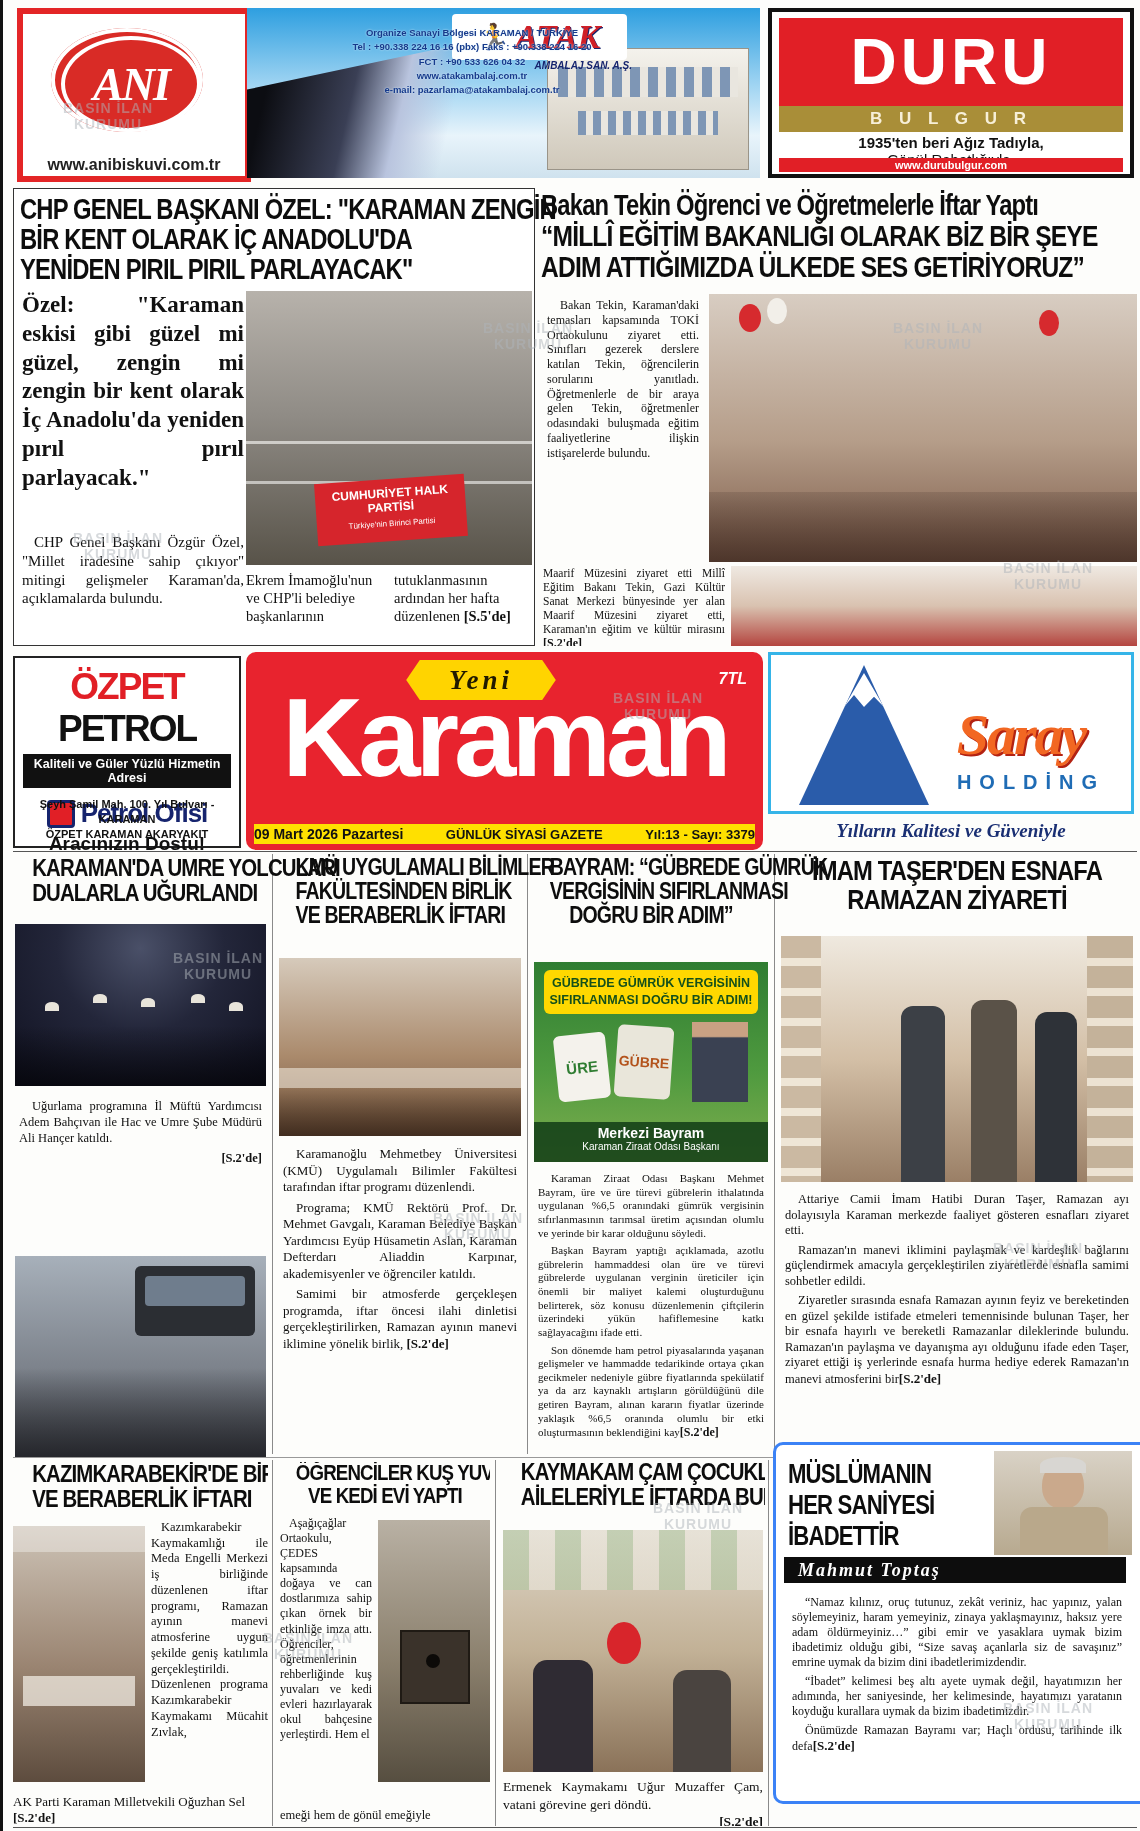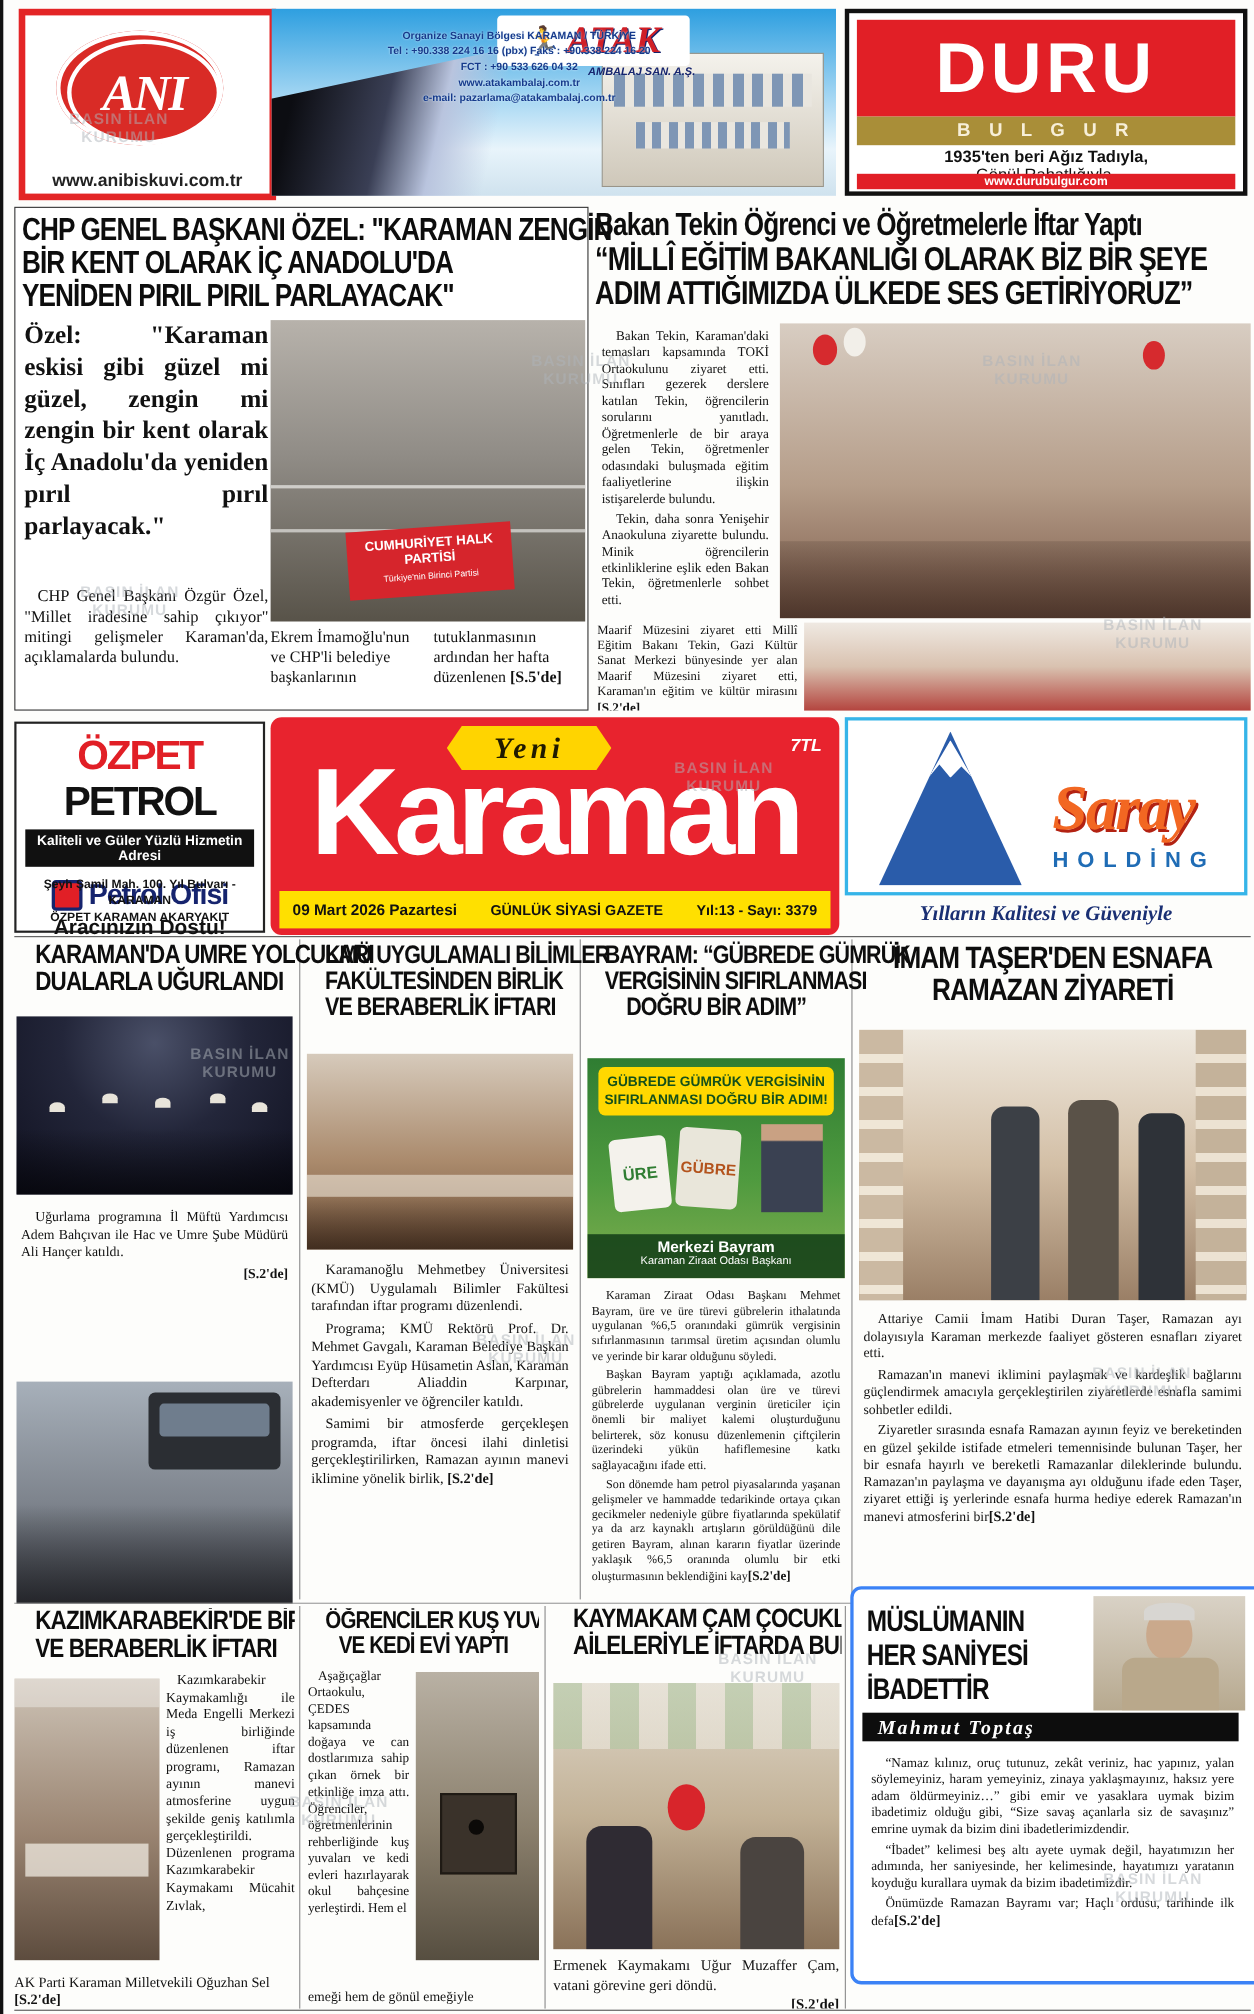--- a/index.html
+++ b/index.html
@@ -104,21 +104,20 @@
 </div>
 
 <div class="abs" style="left:538px;top:190px;width:596px;height:458px">
   <div class="hl" style="font-size:30px">
     <div class="cond" style="font-size:29px">Bakan Tekin Öğrenci ve Öğretmelerle İftar Yaptı</div>
     <div class="cond">“MİLLÎ EĞİTİM BAKANLIĞI OLARAK BİZ BİR ŞEYE</div>
     <div class="cond">ADIM ATTIĞIMIZDA ÜLKEDE SES GETİRİYORUZ”</div>
   </div>
   <div class="serif just bodytxt" style="position:absolute;left:2px;top:104px;width:160px;height:268px;font-size:12px;line-height:1.23;overflow:hidden">
     <p>Bakan Tekin, Karaman'daki temasları kapsamında TOKİ Ortaokulunu ziyaret etti. Sınıfları gezerek derslere katılan Tekin, öğrencilerin sorularını yanıtladı. Öğretmenlerle de bir araya gelen Tekin, öğretmenler odasındaki buluşmada eğitim faaliyetlerine ilişkin istişarelerde bulundu.</p>
-    <p>Tekin, daha sonra Yenişehir Anaokuluna ziyarette bulundu. Minik öğrencilerin etkinliklerine eşlik eden Bakan Tekin, öğretmenlerle sohbet etti.</p>
   </div>
   <div class="photo" style="left:168px;top:104px;width:428px;height:268px;background:linear-gradient(180deg,#d8cdc2 0%,#b59d89 55%,#7a5846 100%)">
     <div class="abs" style="left:30px;top:10px;width:22px;height:28px;background:#d62a2e;border-radius:50%"></div>
     <div class="abs" style="left:58px;top:4px;width:20px;height:26px;background:#f2efe9;border-radius:50%"></div>
     <div class="abs" style="left:330px;top:16px;width:20px;height:26px;background:#d62a2e;border-radius:50%"></div>
     <div class="abs" style="left:0;bottom:0;width:100%;height:70px;background:linear-gradient(180deg,rgba(40,25,20,.15),rgba(40,25,20,.55))"></div>
   </div>
   <div class="serif just" style="position:absolute;left:2px;top:376px;width:182px;height:80px;font-size:11.5px;line-height:1.22;overflow:hidden">
     <span>Maarif Müzesini ziyaret etti Millî Eğitim Bakanı Tekin, Gazi Kültür Sanat Merkezi bünyesinde yer alan Maarif Müzesini ziyaret etti, Karaman'ın eğitim ve kültür mirasını</span>
     <b class="ref" style="font-size:12px">[S.2'de]</b>
@@ -142,21 +141,21 @@
     <div>ÖZPET KARAMAN AKARYAKIT</div>
   </div>
 </div>
 
 <div class="abs" style="left:243px;top:652px;width:517px;height:198px;background:#e8232e;border-radius:10px;overflow:hidden">
   <div class="abs" style="left:150px;top:8px;width:170px;height:40px;background:#ffd400;clip-path:polygon(6% 50%,14% 0,86% 0,94% 50%,86% 100%,14% 100%);display:flex;align-items:center;justify-content:center">
     <span class="serif" style="font-style:italic;font-size:27px;font-weight:bold;color:#201a00;letter-spacing:4px">Yeni</span>
   </div>
   <div class="abs" style="right:16px;top:18px;color:#fff;font-weight:bold;font-style:italic;font-size:16px">7TL</div>
   <div class="abs" style="left:0;top:30px;width:100%;text-align:center;color:#fff;font-weight:900;font-size:112px;letter-spacing:-5px;line-height:1">Karaman</div>
-  <div class="abs" style="left:8px;bottom:6px;width:501px;height:34px;background:#ffe000;display:flex;align-items:center;justify-content:space-between;padding:0 12px;box-sizing:border-box">
+  <div class="abs" style="left:8px;bottom:6px;width:501px;height:20px;background:#ffe000;display:flex;align-items:center;justify-content:space-between;padding:0 0;box-sizing:border-box">
     <b style="font-size:14px;color:#111">09 Mart 2026 Pazartesi</b>
     <b style="font-size:13px;color:#111">GÜNLÜK SİYASİ GAZETE</b>
     <b style="font-size:13px;color:#111">Yıl:13 - Sayı: 3379</b>
   </div>
 </div>
 
 <div class="abs" style="left:765px;top:652px;width:366px;height:162px;border:3px solid #35b4e8;box-sizing:border-box;background:#fff">
   <div class="abs" style="left:28px;top:10px;width:130px;height:140px;background:#2a5caa;clip-path:polygon(50% 0,100% 100%,0 100%)">
     <div class="abs" style="left:45px;top:8px;width:40px;height:34px;background:#fff;clip-path:polygon(50% 0,100% 100%,75% 70%,50% 100%,25% 65%,0 100%)"></div>
   </div>

